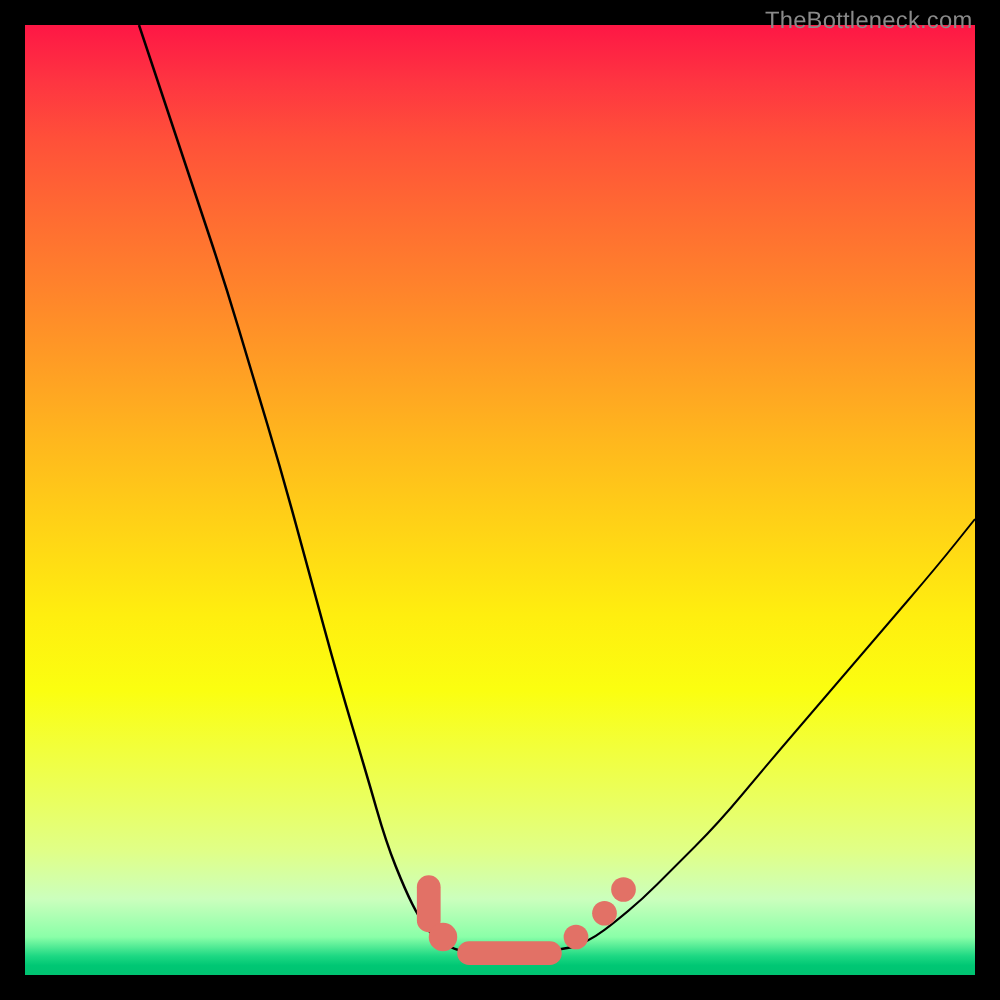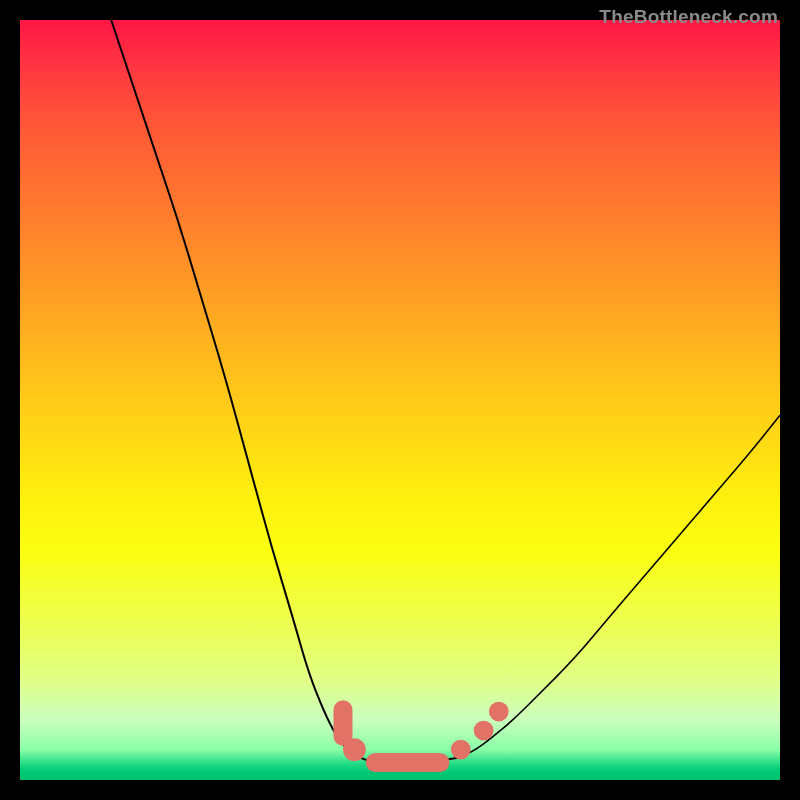--- a/index.html
+++ b/index.html
@@ -51,21 +51,21 @@
     top: 0;
     width: 760px;
     height: 760px;
   }
   .watermark {
     position: absolute;
     right: 22px;
     top: 6px;
     color: #8a8a8a;
     font-size: 19px;
-    font-weight: 700;
+    font-weight: 400;
     letter-spacing: 0.2px;
   }
 </style>
 </head>
 <body>
 
 <div class="frame">
 
   <div class="plot-area">
     <svg class="curve-svg" viewBox="0 0 760 760" preserveAspectRatio="none">

